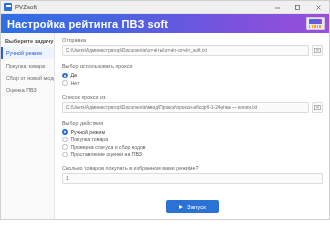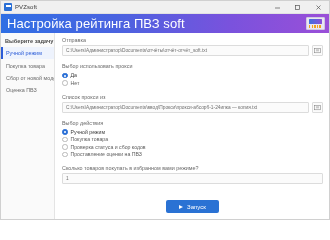--- a/index.html
+++ b/index.html
@@ -56,21 +56,21 @@
 
   
   .header {
     height: 19px; flex: 0 0 19px;
     background: linear-gradient(90deg, #2f6fe4 0%, #4a63e0 35%, #7a52dd 70%, #9a4fd8 100%);
     display: flex; align-items: center;
     padding: 0 4px 0 6px;
     position: relative;
   }
   .header-title {
-    font-size: 13px; font-weight: normal; color: #ffffff;
+    font-size: 11px; font-weight: bold; color: #ffffff;
     white-space: nowrap; letter-spacing: .1px;
   }
   .header-logo {
     margin-left: auto;
     width: 19px; height: 13px;
     background: #e9e6f2;
     border: 1px solid #cfc9e0;
     border-radius: 1px;
     display: flex; flex-direction: column;
     align-items: center; justify-content: center;

